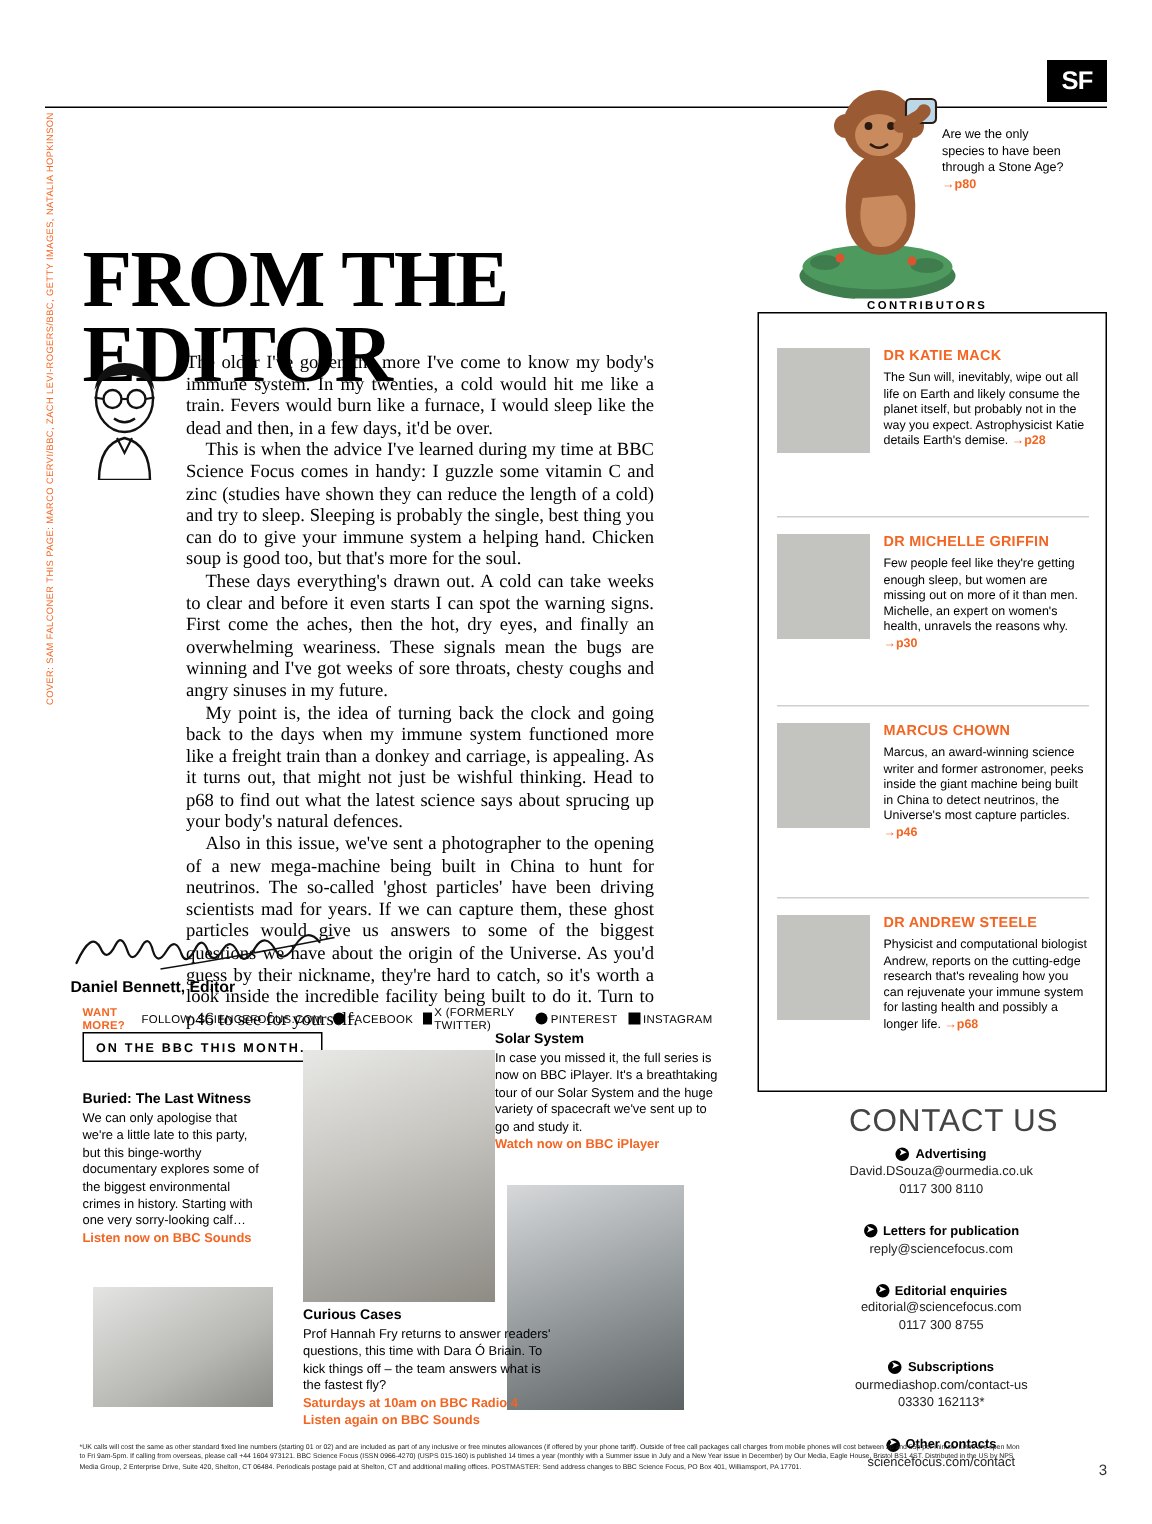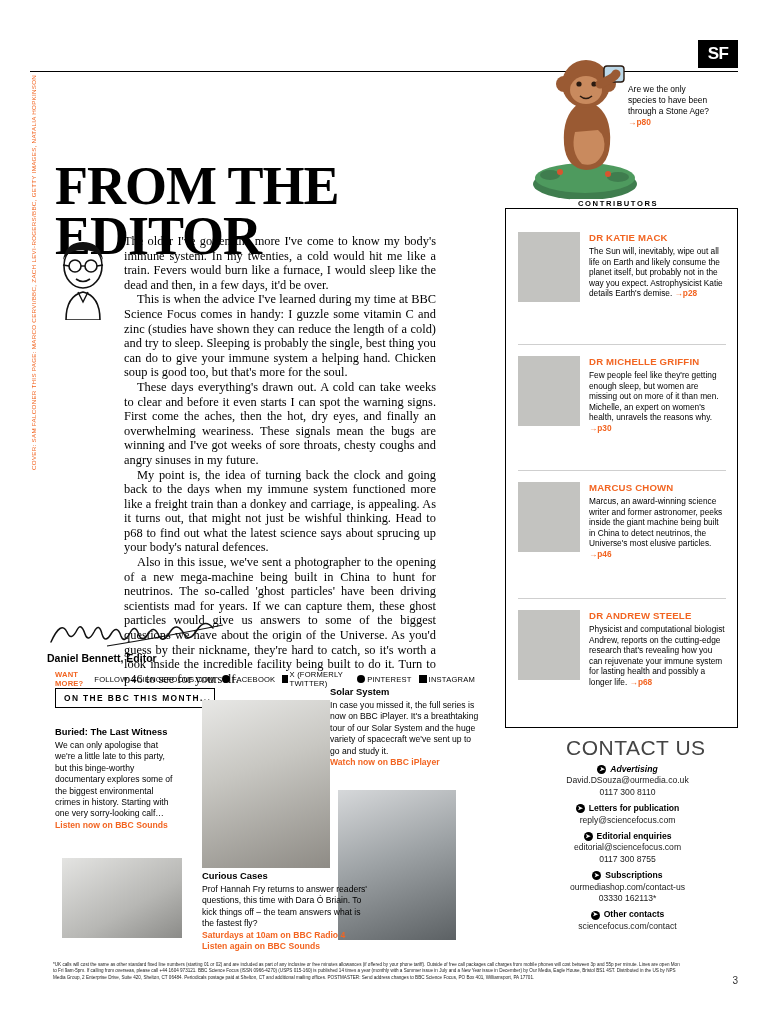--- a/index.html
+++ b/index.html
@@ -96,22 +96,22 @@
   .sep{position:absolute;left:518px;width:208px;height:1px;background:#cfcfcf;}
 
   #c0{top:232px;} #c1{top:356px;} #c2{top:482px;} #c3{top:610px;}
   #s0{top:344px;} #s1{top:470px;} #s2{top:598px;}
 
   
   .contact-title{position:absolute;left:566px;top:736px;
     font-family:"Liberation Sans",sans-serif;font-size:21px;letter-spacing:.5px;color:#444;}
   .contact-list{position:absolute;left:520px;top:764px;width:215px;text-align:center;
     font-family:"Liberation Sans",sans-serif;font-size:8.6px;line-height:11.4px;}
-  .contact-list .h{font-weight:bold;display:flex;align-items:center;justify-content:center;gap:4px;margin-top:5px;}
-  .contact-list .h:first-child{margin-top:0;font-style:italic;}
+  .contact-list .h{font-weight:bold;display:flex;align-items:center;justify-content:center;gap:4px;margin-top:17px;}
+  .contact-list .h:first-child{margin-top:0;}
   .contact-list .v{color:#222;}
   .bullet{width:9px;height:9px;border-radius:50%;background:#000;color:#fff;font-size:6px;
     display:inline-flex;align-items:center;justify-content:center;flex:0 0 9px;}
 
   
   .footer{position:absolute;left:53px;top:962px;width:630px;
     font-family:"Liberation Sans",sans-serif;font-size:4.6px;line-height:6.4px;color:#222;}
   .pageno{position:absolute;right:30px;top:975px;font-family:"Liberation Sans",sans-serif;
     font-size:10px;color:#333;}
 </style>
@@ -256,21 +256,21 @@
       </div>
     </div>
   </div>
   <div class="sep" id="s1"></div>
 
   <div class="contrib" id="c2">
     <div class="ph"></div>
     <div class="tx">
       <div class="nm">MARCUS CHOWN</div>
       <div class="bd">
-        <span>Marcus, an award-winning science writer and former astronomer, peeks inside the giant machine being built in China to detect neutrinos, the Universe's most elusive particles.</span>
+        <span>Marcus, an award-winning science writer and former astronomer, peeks inside the giant machine being built in China to detect neutrinos, the Universe's most capture particles.</span>
         <span class="pg">→p46</span>
       </div>
     </div>
   </div>
   <div class="sep" id="s2"></div>
 
   <div class="contrib" id="c3">
     <div class="ph"></div>
     <div class="tx">
       <div class="nm">DR ANDREW STEELE</div>

